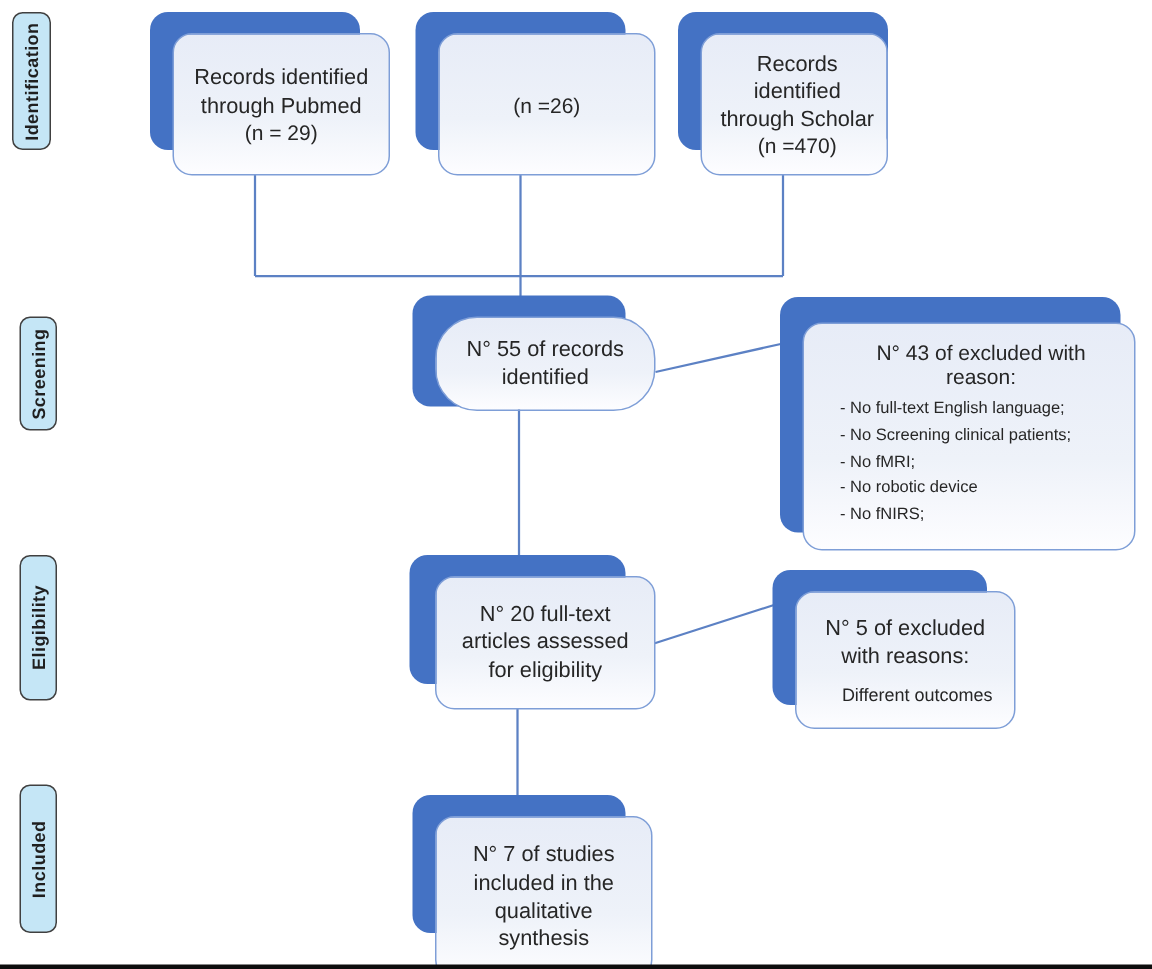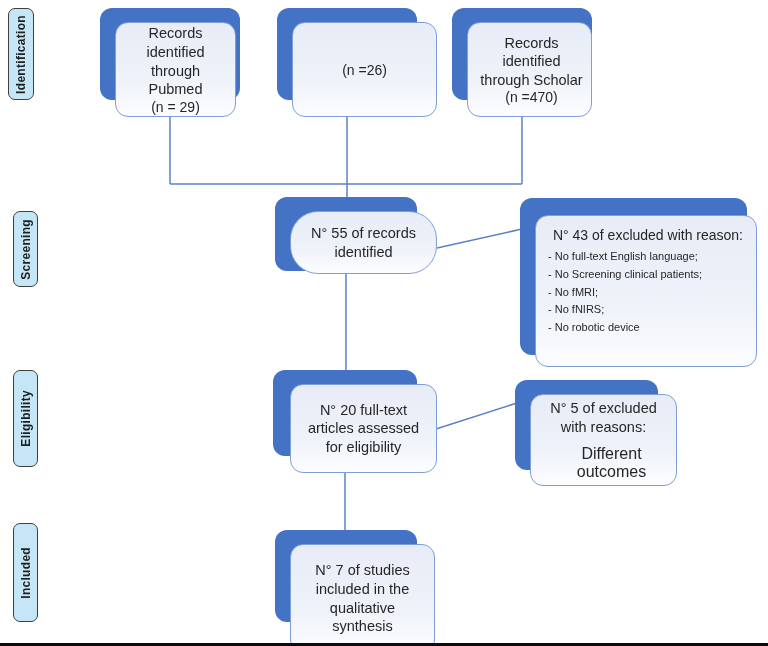--- a/index.html
+++ b/index.html
@@ -71,55 +71,55 @@
     text-align: center;
     color: #262626;
     padding: 4px 8px;
   }
   .pbox p { margin: 0; }
   .t { font-size: 14.5px; line-height: 1.28; }
   .count { margin-top: 7px; font-size: 14px; }
 
   #box-pubmed  { left: 100px; top: 8px; }
   #box-pubmed  .blue { width: 140px; height: 92px; }
-  #box-pubmed  .face { left: 15px; top: 14px; width: 121px; height: 95px; }
+  #box-pubmed  .face { left: 15px; top: 14px; width: 145px; height: 95px; }
 
   #box-scopus  { left: 277px; top: 8px; }
   #box-scopus  .blue { width: 140px; height: 92px; }
   #box-scopus  .face { left: 15px; top: 14px; width: 145px; height: 95px; }
 
   #box-scholar { left: 452px; top: 8px; }
   #box-scholar .blue { width: 140px; height: 92px; }
   #box-scholar .face { left: 15px; top: 14px; width: 125px; height: 95px; padding-left: 12px; }
 
   #box-n55 { left: 275px; top: 197px; }
   #box-n55 .blue { width: 142px; height: 74px; }
   #box-n55 .face { left: 15px; top: 14px; width: 147px; height: 63px; border-radius: 28px; }
 
   #box-n43 { left: 520px; top: 198px; }
   #box-n43 .blue { width: 227px; height: 157px; }
   #box-n43 .face {
     left: 15px; top: 17px; width: 222px; height: 152px;
     align-items: stretch;
     justify-content: flex-start;
     text-align: left;
-    padding: 11px 8px 6px 12px;
+    padding: 11px 8px 6px 24px;
   }
   #box-n43 .heading { text-align: center; font-size: 14px; margin-bottom: 5px; }
   #box-n43 .reason  { font-size: 11px; line-height: 1.62; }
 
   #box-n12 { left: 273px; top: 370px; }
   #box-n12 .blue { width: 144px; height: 86px; }
   #box-n12 .face { left: 17px; top: 14px; width: 147px; height: 89px; }
 
   #box-n5 { left: 515px; top: 380px; }
   #box-n5 .blue { width: 143px; height: 90px; }
   #box-n5 .face { left: 15px; top: 14px; width: 147px; height: 92px; }
   #box-n5 .heading2 { font-size: 14.5px; line-height: 1.3; }
-  #box-n5 .reason2  { font-size: 16px; margin-top: 9px; padding-left: 16px; }
+  #box-n5 .reason2  { font-size: 12px; margin-top: 9px; padding-left: 16px; }
 
   #box-n7 { left: 275px; top: 530px; }
   #box-n7 .blue { width: 142px; height: 92px; }
   #box-n7 .face { left: 15px; top: 14px; width: 145px; height: 109px; }
 
   .bottom-rule {
     position: absolute;
     left: 0; top: 643px;
     width: 768px; height: 2.5px;
     background: #0d0d0d;
@@ -185,22 +185,22 @@
     </div>
   </div>
 
   <div class="pbox" id="box-n43">
     <div class="blue"></div>
     <div class="face">
       <p class="heading">N° 43 of excluded with reason:</p>
       <p class="reason">- No full-text English language;</p>
       <p class="reason">- No Screening clinical patients;</p>
       <p class="reason">- No fMRI;</p>
+      <p class="reason">- No robotic device</p>
       <p class="reason">- No fNIRS;</p>
-      <p class="reason">- No robotic device</p>
     </div>
   </div>
 
   <div class="pbox" id="box-n12">
     <div class="blue"></div>
     <div class="face">
       <p class="t">N° 20 full-text articles assessed for eligibility</p>
     </div>
   </div>
 

